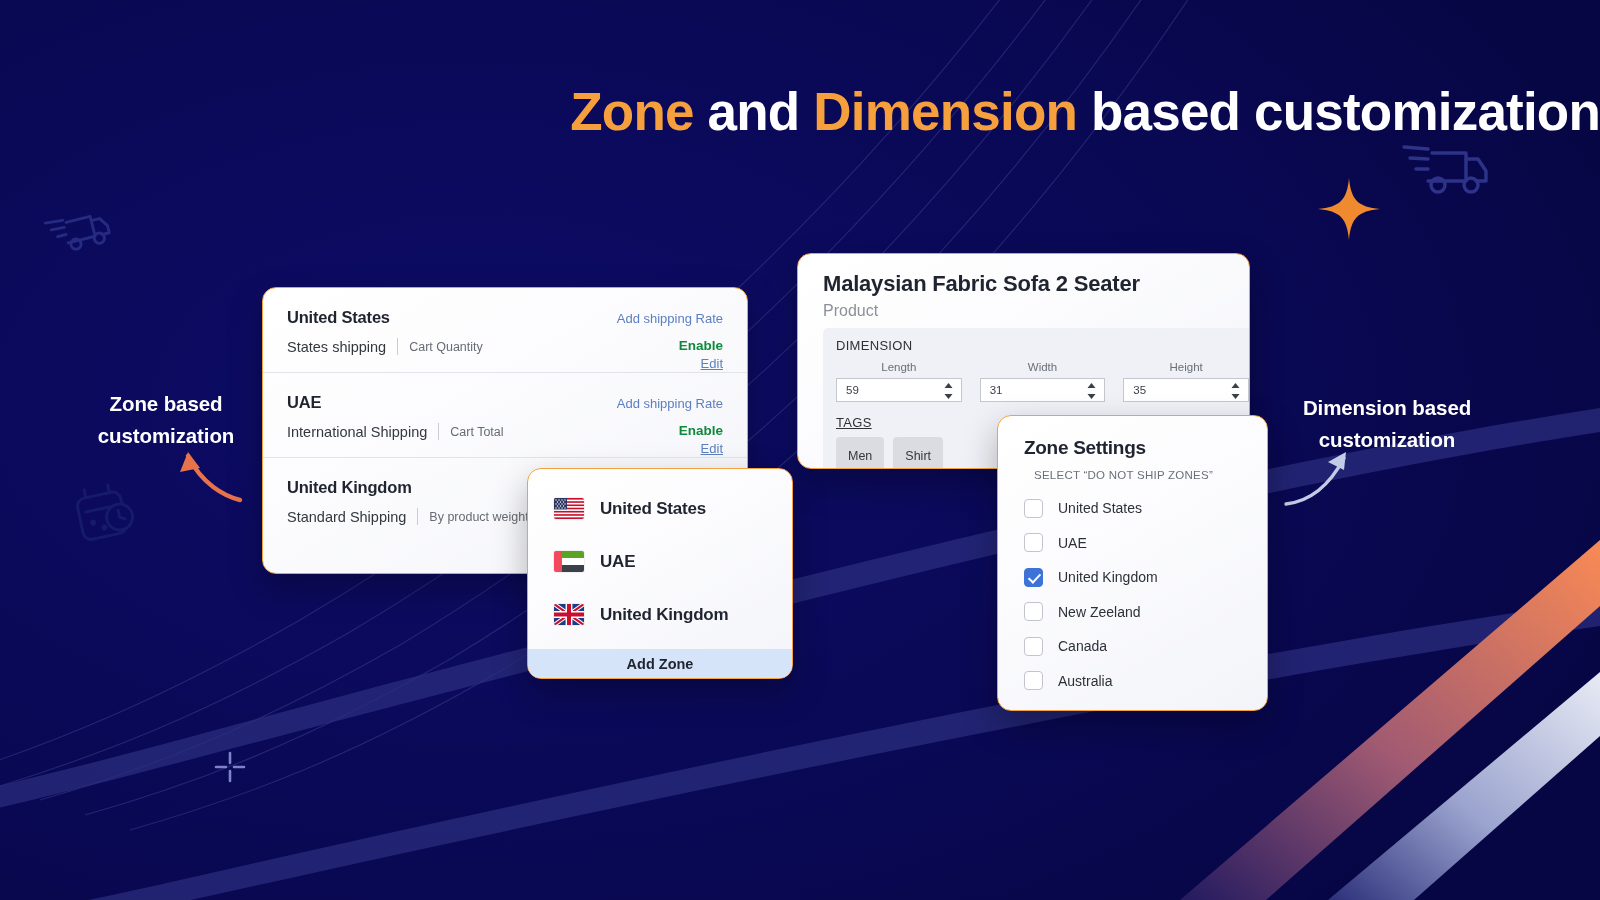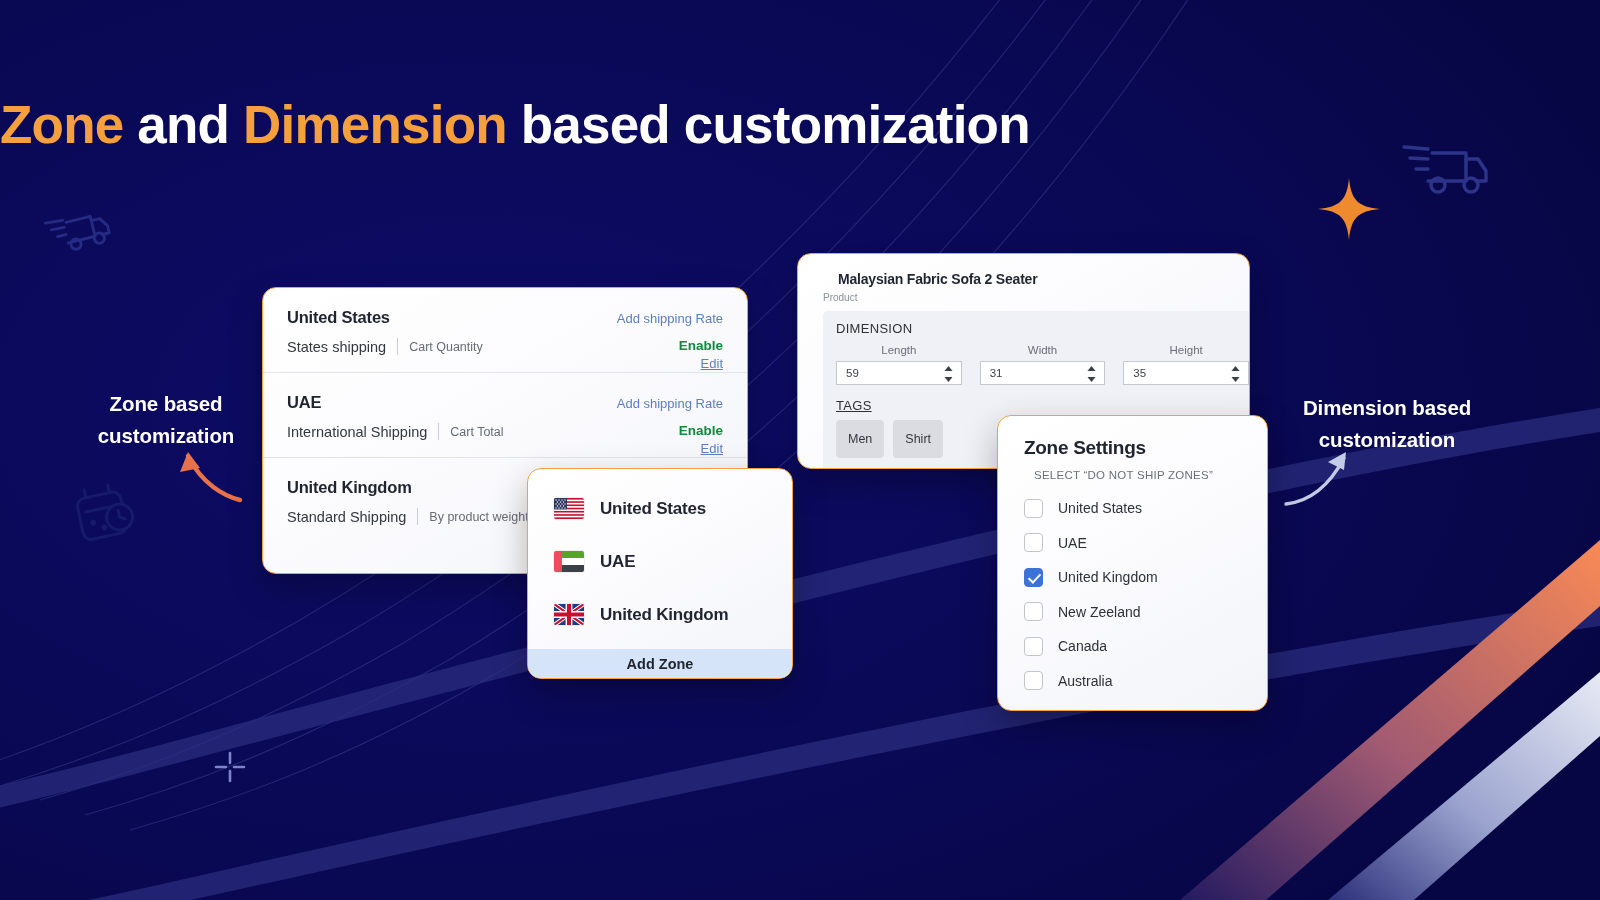--- a/index.html
+++ b/index.html
@@ -23,22 +23,22 @@
 
   .truck-deco { position: absolute; pointer-events: none; }
   .truck-tr { left: 1398px; top: 135px; width: 96px; height: 70px; }
   .truck-tl { left: 44px; top: 206px; width: 70px; height: 52px; transform: rotate(-14deg); }
   .box-deco { position: absolute; left: 72px; top: 478px; width: 66px; height: 66px; transform: rotate(-12deg); }
 
   .crosshair { position: absolute; left: 213px; top: 750px; width: 34px; height: 34px; }
 
   
   .headline {
-    position: absolute; top: 96px; left: 0; width: 1600px;
-    text-align: left;
+    position: absolute; top: 83px; left: 0; width: 1600px;
+    text-align: right;
     font-size: 53px;
     font-weight: 700;
     letter-spacing: -0.8px;
     color: #ffffff;
     line-height: 1.1;
   }
   .headline .accent { color: #f5a03c; }
 
   
   .annot {
@@ -89,22 +89,22 @@
   .flag-label { font-size: 17px; font-weight: 700; color: #1f2430; letter-spacing: -0.2px; }
   .flag-footer {
     background: #d5e4f8; height: 40px;
     display: flex; align-items: center; justify-content: center;
     font-size: 14.5px; font-weight: 700; color: #1f2430;
   }
 
   
   #product-card { left: 797px; top: 253px; width: 453px; height: 216px; overflow: hidden; }
   .pc-head { padding: 17px 25px 0 25px; }
-  .pc-title { font-size: 14px; font-weight: 700; color: #1f2430; letter-spacing: -0.2px; margin-left: 15px; }
-  .pc-sub { font-size: 10px; color: #8b9099; margin-top: 5px; }
+  .pc-title { font-size: 22px; font-weight: 700; color: #1f2430; letter-spacing: -0.2px; }
+  .pc-sub { font-size: 16px; color: #8b9099; margin-top: 5px; }
   .pc-body { margin: 8px 0 0 25px; background: #f0f1f6; border-radius: 5px 0 0 0; padding: 10px 0 11px 13px; }
   .pc-section { font-size: 13px; color: #2c3138; letter-spacing: 0.3px; }
   .dim-grid { display: flex; gap: 18px; margin-top: 8px; }
   .dim-field { width: 134px; }
   .dim-label { font-size: 11.5px; color: #6a6f79; margin-bottom: 5px; text-align: center; }
   .dim-input {
     position: relative; height: 24px; background: #ffffff;
     border: 1px solid #c4c7d0; border-radius: 0;
     display: flex; align-items: center; padding-left: 9px;
     font-size: 11.5px; color: #3a3f48;

